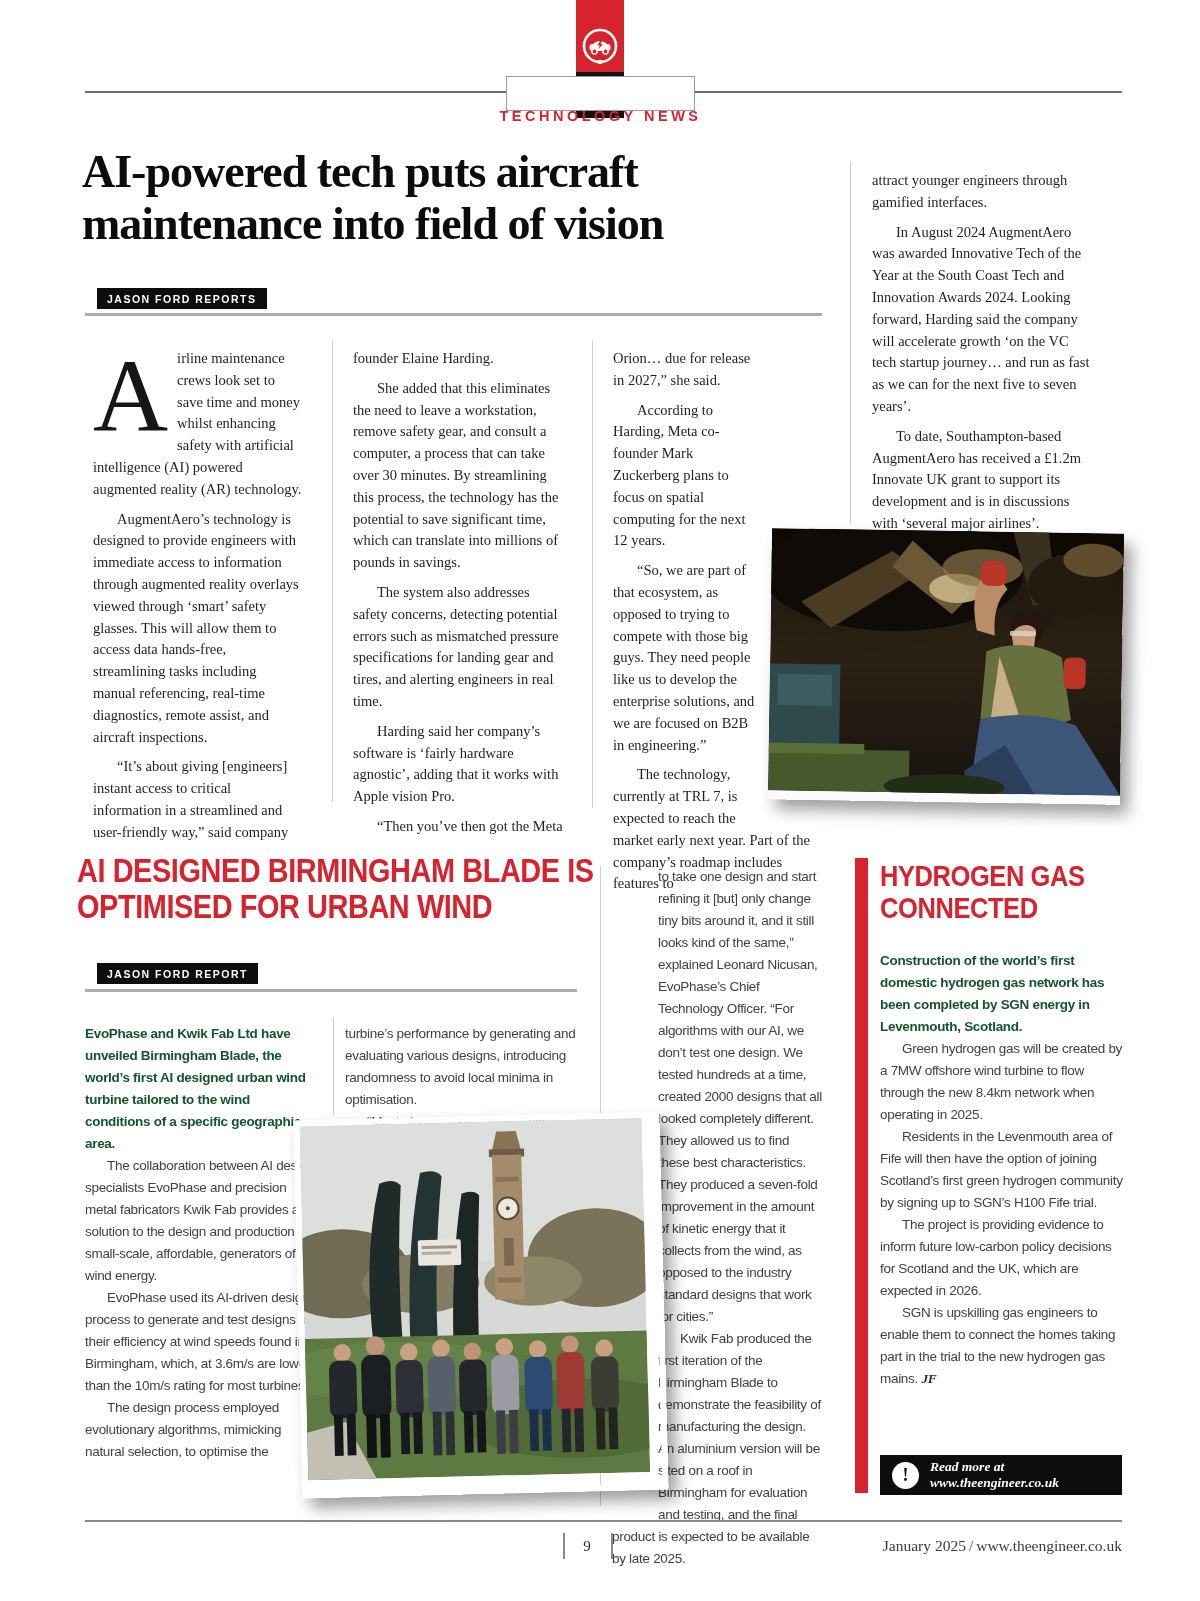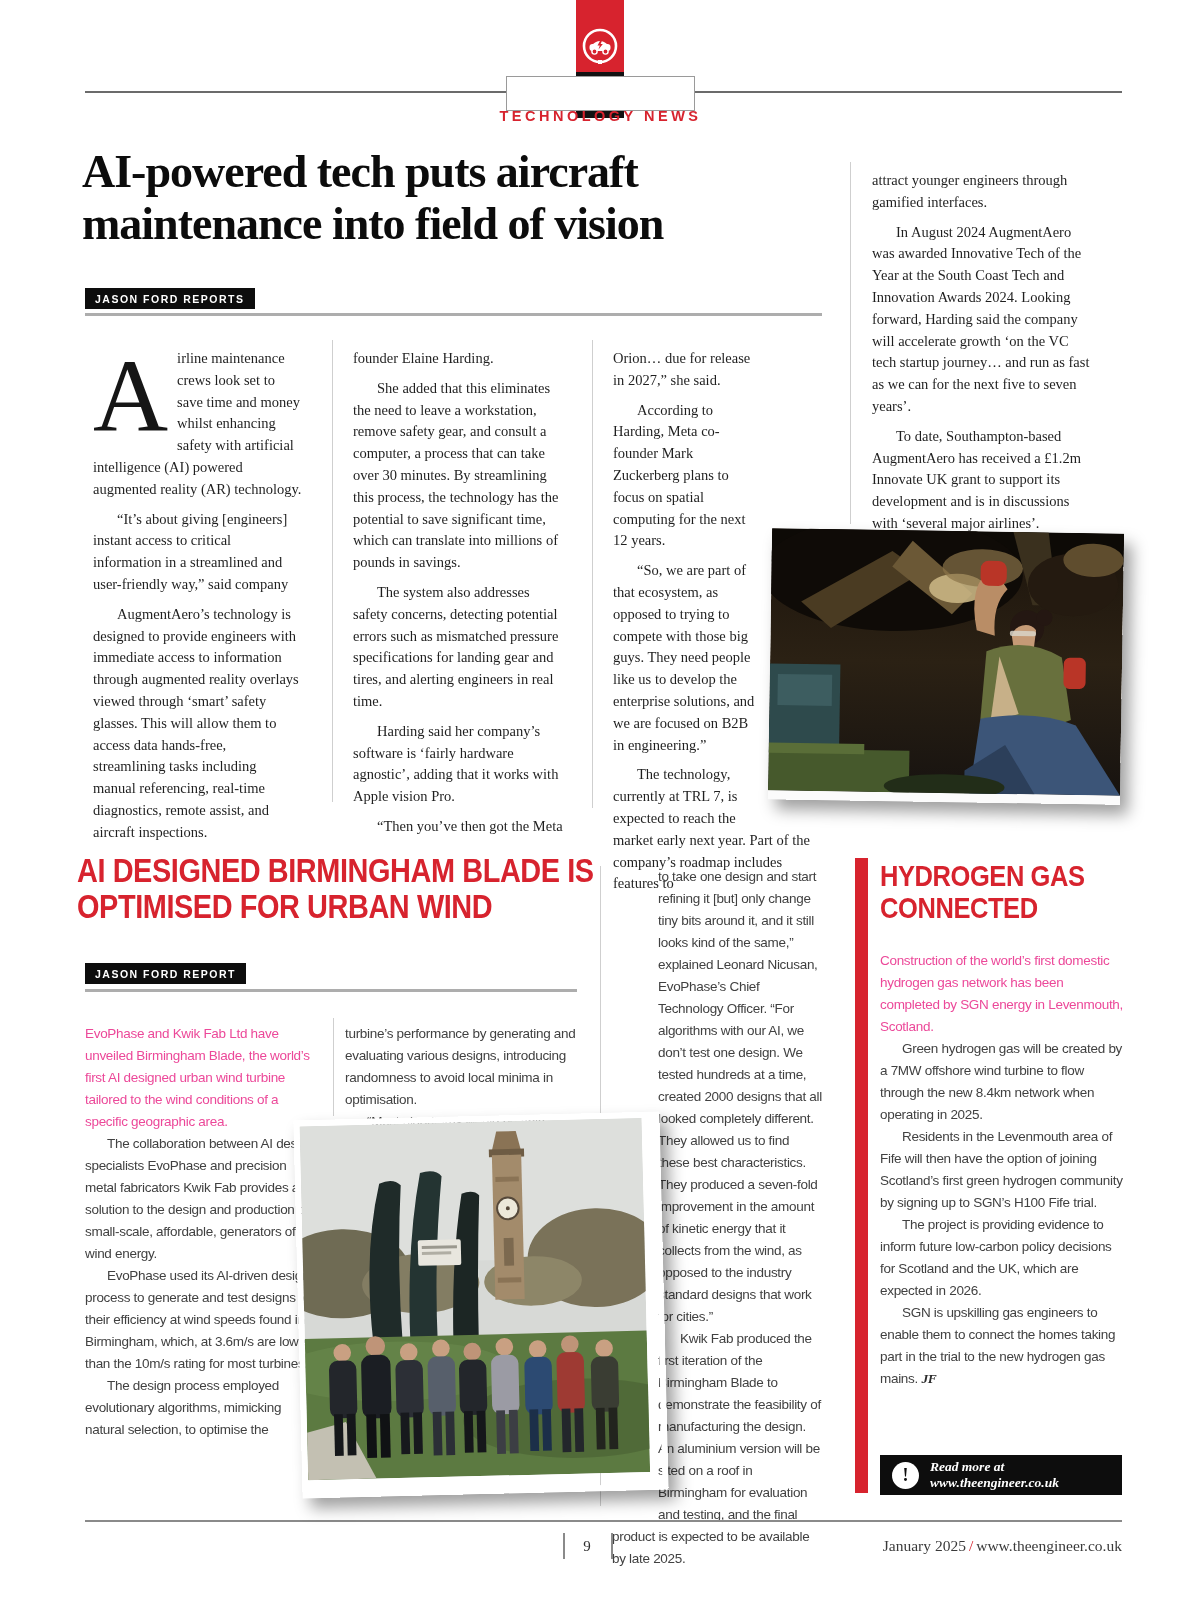--- a/index.html
+++ b/index.html
@@ -14,37 +14,37 @@
              font-size:14.5px;letter-spacing:3.5px;white-space:nowrap;margin-top:44px;}
   .hline{background:#6b6b6b;height:1.5px;}
   
   .head1{font-family:"Liberation Serif",serif;font-weight:700;color:#0c0c0c;
          font-size:46px;line-height:52px;letter-spacing:-1px;}
   .redhead{font-family:"Liberation Sans",sans-serif;font-weight:700;color:#d7232e;
            transform:scaleX(0.85);transform-origin:0 0;letter-spacing:-0.5px;white-space:nowrap;}
   .redhead.big{font-size:34px;line-height:36px;}
   .redhead.side{font-size:30px;line-height:32px;}
   .kicker{display:inline-block;background:#0d0d0d;color:#fff;font-family:"Liberation Sans",sans-serif;
-          font-weight:700;font-size:10.5px;letter-spacing:1.5px;padding:5px 10px 4px;white-space:nowrap;}
+          font-weight:700;font-size:10.5px;letter-spacing:1.5px;padding:5px 10px 4px;white-space:nowrap;margin-left:12px;}
   .rule{background:#adadad;height:2.5px;}
   .vrule{background:#cfcfcf;width:1px;}
   .redbar{background:#d7232e;}
   
   .serifcol{font-size:14.5px;line-height:21.8px;color:#1f1f1f;}
   .serifcol p{margin:8px;}
   .serifcol .ind{text-indent:24px;}
   .dropcap{float:left;font-size:104px;line-height:88px;padding:4px 9px 0 0;font-weight:400;color:#161616;}
   .spacer-r{float:right;}
   .spacer-l{float:left;}
   
   .sanscol{font-family:"Liberation Sans",sans-serif;font-size:13.5px;line-height:22px;
            color:#414141;letter-spacing:-0.3px;}
   .sanscol p{margin:0;}
   .sanscol .ind{text-indent:22px;}
-  .lead{font-weight:400;color:#ec4899;}
+  .lead{font-weight:700;color:#14532d;}
   .signoff{font-weight:700;font-style:italic;font-family:"Liberation Serif",serif;color:#2b2b2b;}
   
   .photo{box-shadow:8px 10px 16px rgba(0,0,0,0.38);}
   .photo svg{display:block;}
   
   .readmore{background:#0d0d0d;display:flex;align-items:center;gap:11px;padding:0 12px;}
   .rm-circle{width:27px;height:27px;border-radius:50%;background:#fff;display:flex;align-items:center;
              justify-content:center;font-family:"Liberation Serif",serif;font-weight:700;font-size:18px;color:#0d0d0d;flex:0 0 27px;}
   .rm-text{color:#fff;font-family:"Liberation Serif",serif;font-weight:700;font-style:italic;
            font-size:13.5px;line-height:16px;}
@@ -81,22 +81,22 @@
     <span class="kicker">JASON FORD REPORTS</span>
   </div>
   <div class="abs rule" style="left:85px;top:313px;width:737px;"></div>
 
   <div class="abs vrule" style="left:332px;top:340px;height:462px;"></div>
   <div class="abs vrule" style="left:592px;top:340px;height:468px;"></div>
   <div class="abs vrule" style="left:850px;top:162px;height:362px;"></div>
 
   <div class="abs serifcol" style="left:85px;top:340px;width:225px;">
     <p><span class="dropcap">A</span><span>irline maintenance crews look set to save time and money whilst enhancing safety with artificial intelligence (AI) powered augmented reality (AR) technology.</span></p>
+    <p class="ind">AugmentAero’s technology is designed to provide engineers with immediate access to information through augmented reality overlays viewed through ‘smart’ safety glasses. This will allow them to access data hands-free, streamlining tasks including manual referencing, real-time diagnostics, remote assist, and aircraft inspections.</p>
     <p class="ind">“It’s about giving [engineers] instant access to critical information in a streamlined and user-friendly way,” said company</p>
-    <p class="ind">AugmentAero’s technology is designed to provide engineers with immediate access to information through augmented reality overlays viewed through ‘smart’ safety glasses. This will allow them to access data hands-free, streamlining tasks including manual referencing, real-time diagnostics, remote assist, and aircraft inspections.</p>
   </div>
 
   <div class="abs serifcol" style="left:345px;top:340px;width:228px;">
     <p>founder Elaine Harding.</p>
     <p class="ind">She added that this eliminates the need to leave a workstation, remove safety gear, and consult a computer, a process that can take over 30 minutes. By streamlining this process, the technology has the potential to save significant time, which can translate into millions of pounds in savings.</p>
     <p class="ind">The system also addresses safety concerns, detecting potential errors such as mismatched pressure specifications for landing gear and tires, and alerting engineers in real time.</p>
     <p class="ind">Harding said her company’s software is ‘fairly hardware agnostic’, adding that it works with Apple vision Pro.</p>
     <p class="ind">“Then you’ve then got the Meta</p>
   </div>
 

